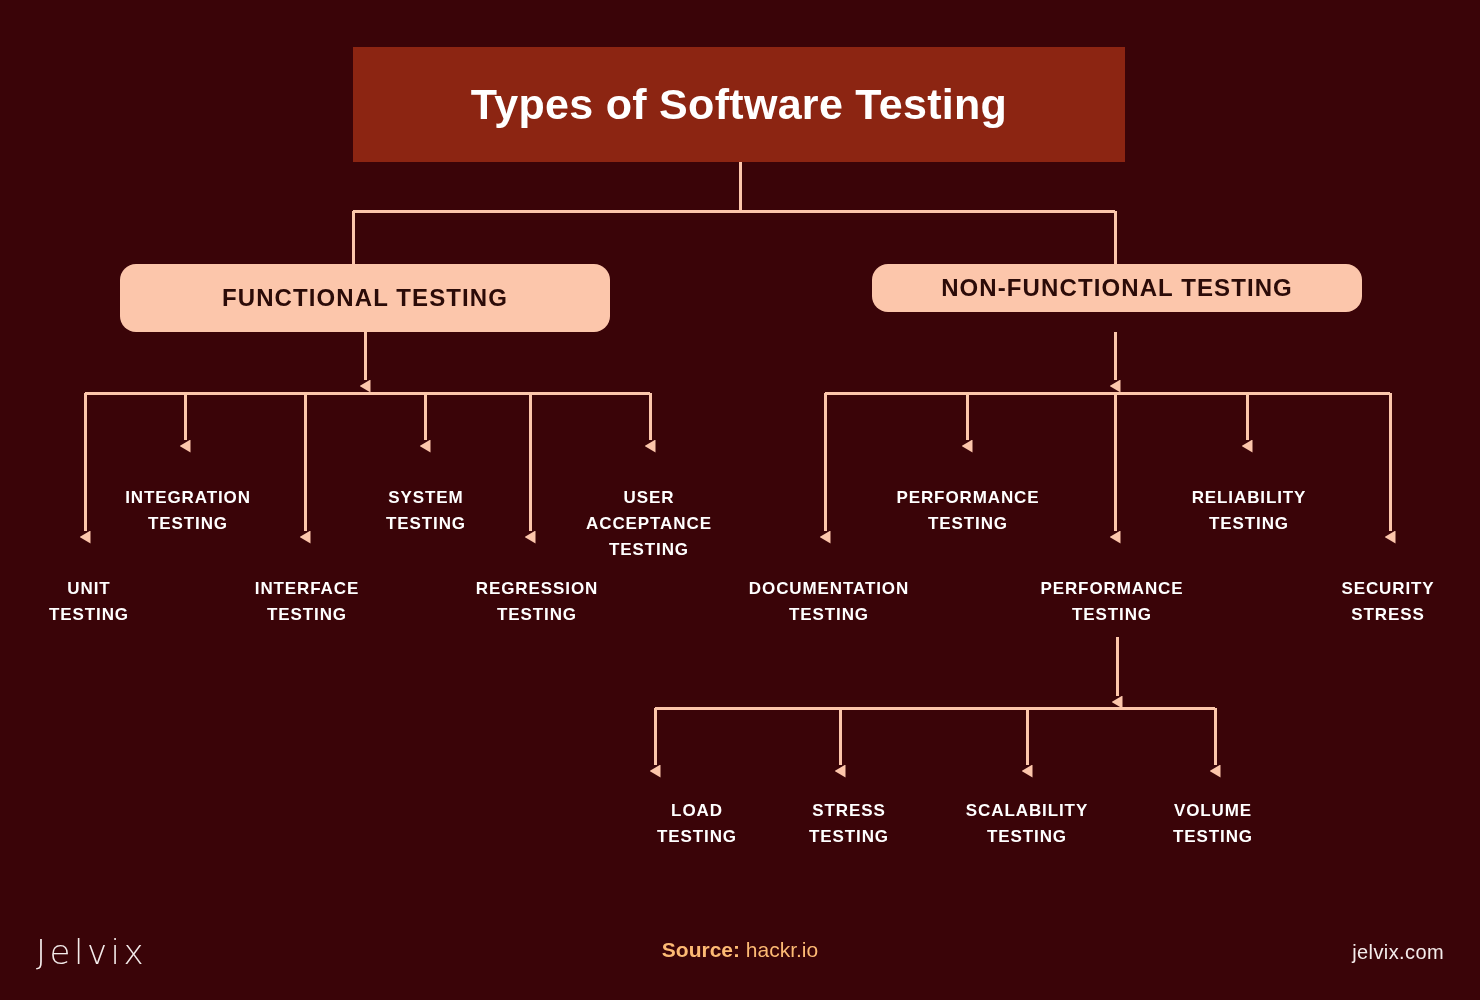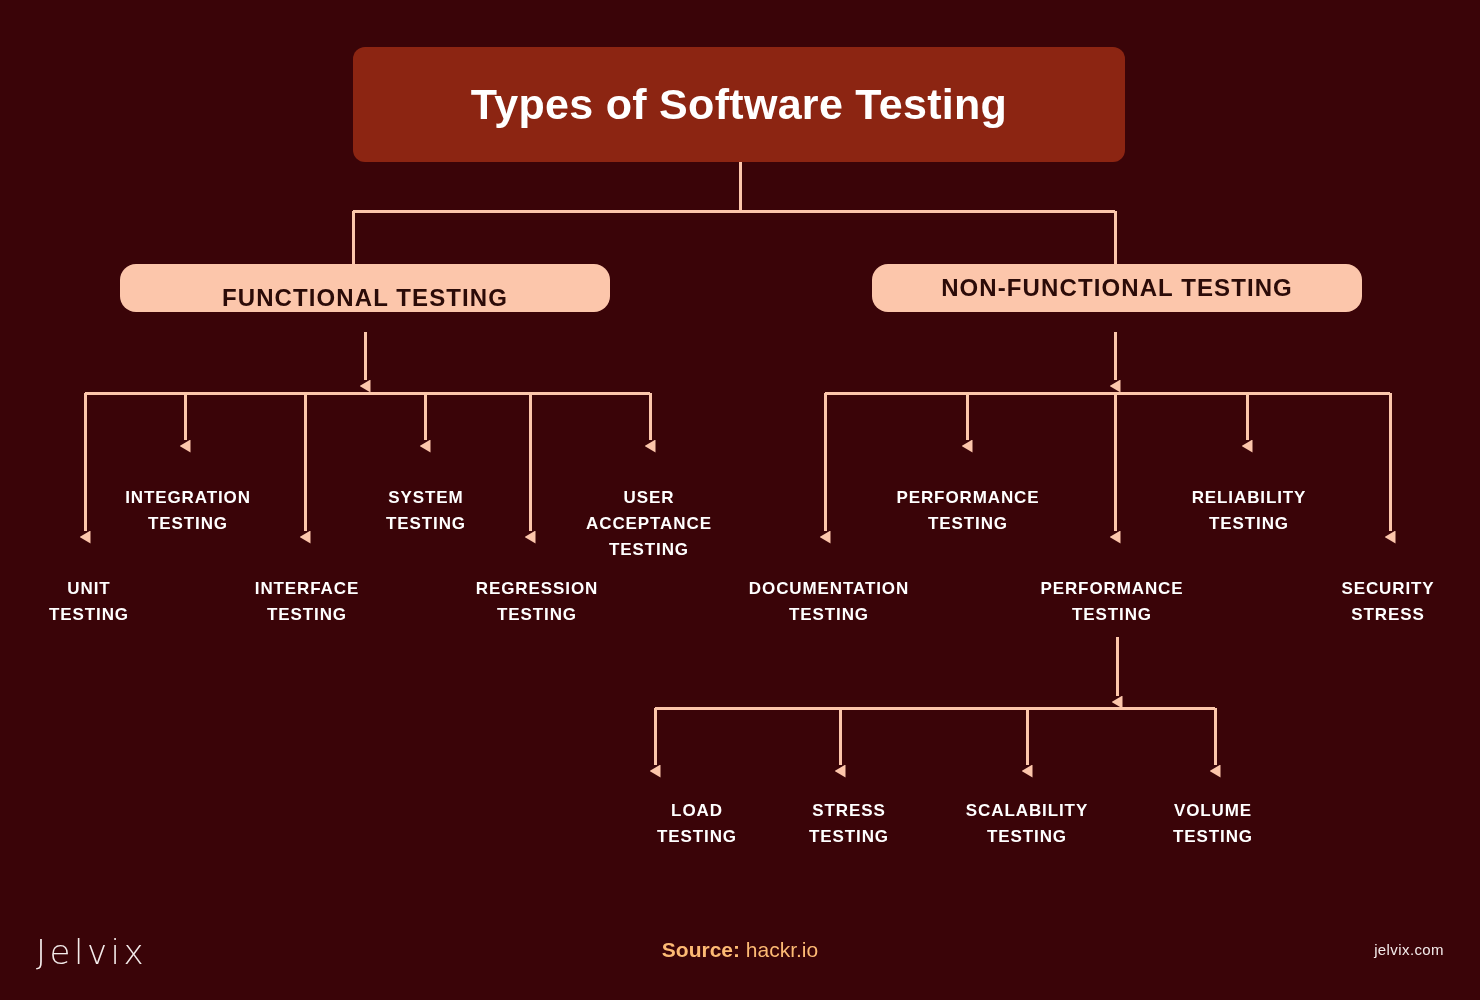--- a/index.html
+++ b/index.html
@@ -21,21 +21,20 @@
   #title-box {
     position: absolute;
     left: 353px;
     top: 47px;
     width: 772px;
     height: 115px;
     background: #8c2512;
     display: flex;
     align-items: center;
     justify-content: center;
-    border-radius: 12px;
   }
   #title-text {
     color: #ffffff;
     font-size: 43px;
     font-weight: bold;
     letter-spacing: 0.3px;
     white-space: nowrap;
   }
 
   
@@ -61,22 +60,21 @@
     color: #2b0b08;
     font-size: 24px;
     font-weight: bold;
     letter-spacing: 1.1px;
     white-space: nowrap;
   }
   #box-functional {
     left: 120px;
     top: 264px;
     width: 490px;
-    height: 48px;
-    align-items: flex-end;
+    height: 68px;
   }
   #box-nonfunctional {
     left: 872px;
     top: 264px;
     width: 490px;
     height: 48px;
   }
 
   
   .leaf {
@@ -111,21 +109,21 @@
     font-size: 21px;
     white-space: nowrap;
   }
   #source .src-label { font-weight: bold; }
   #source .src-value { font-weight: normal; }
   #site {
     position: absolute;
     right: 36px;
     top: 941px;
     color: #f4eceb;
-    font-size: 15px;
+    font-size: 20px;
     letter-spacing: 0.4px;
   }
 </style>
 </head>
 <body>
 
 <div id="stage">
 
   <svg id="wires" viewBox="0 0 1480 1000" width="1480" height="1000">
     <defs>

